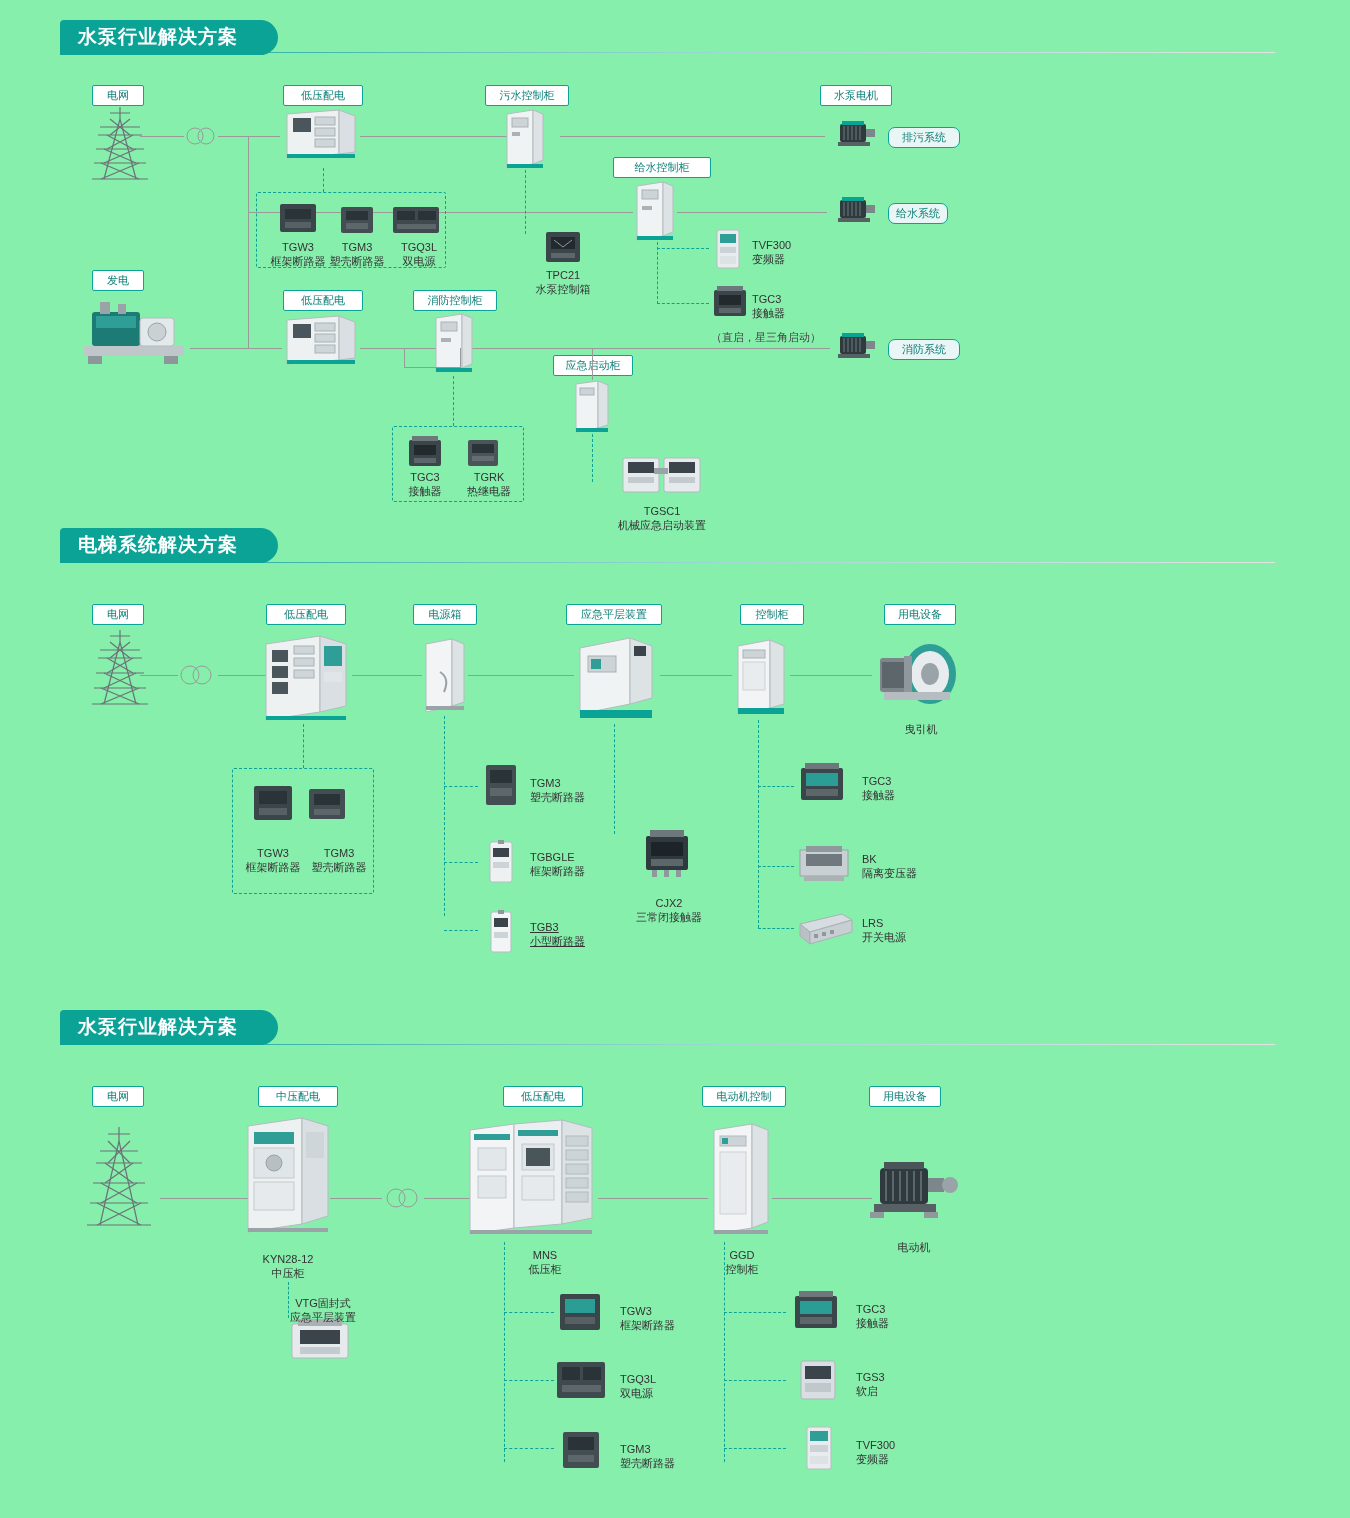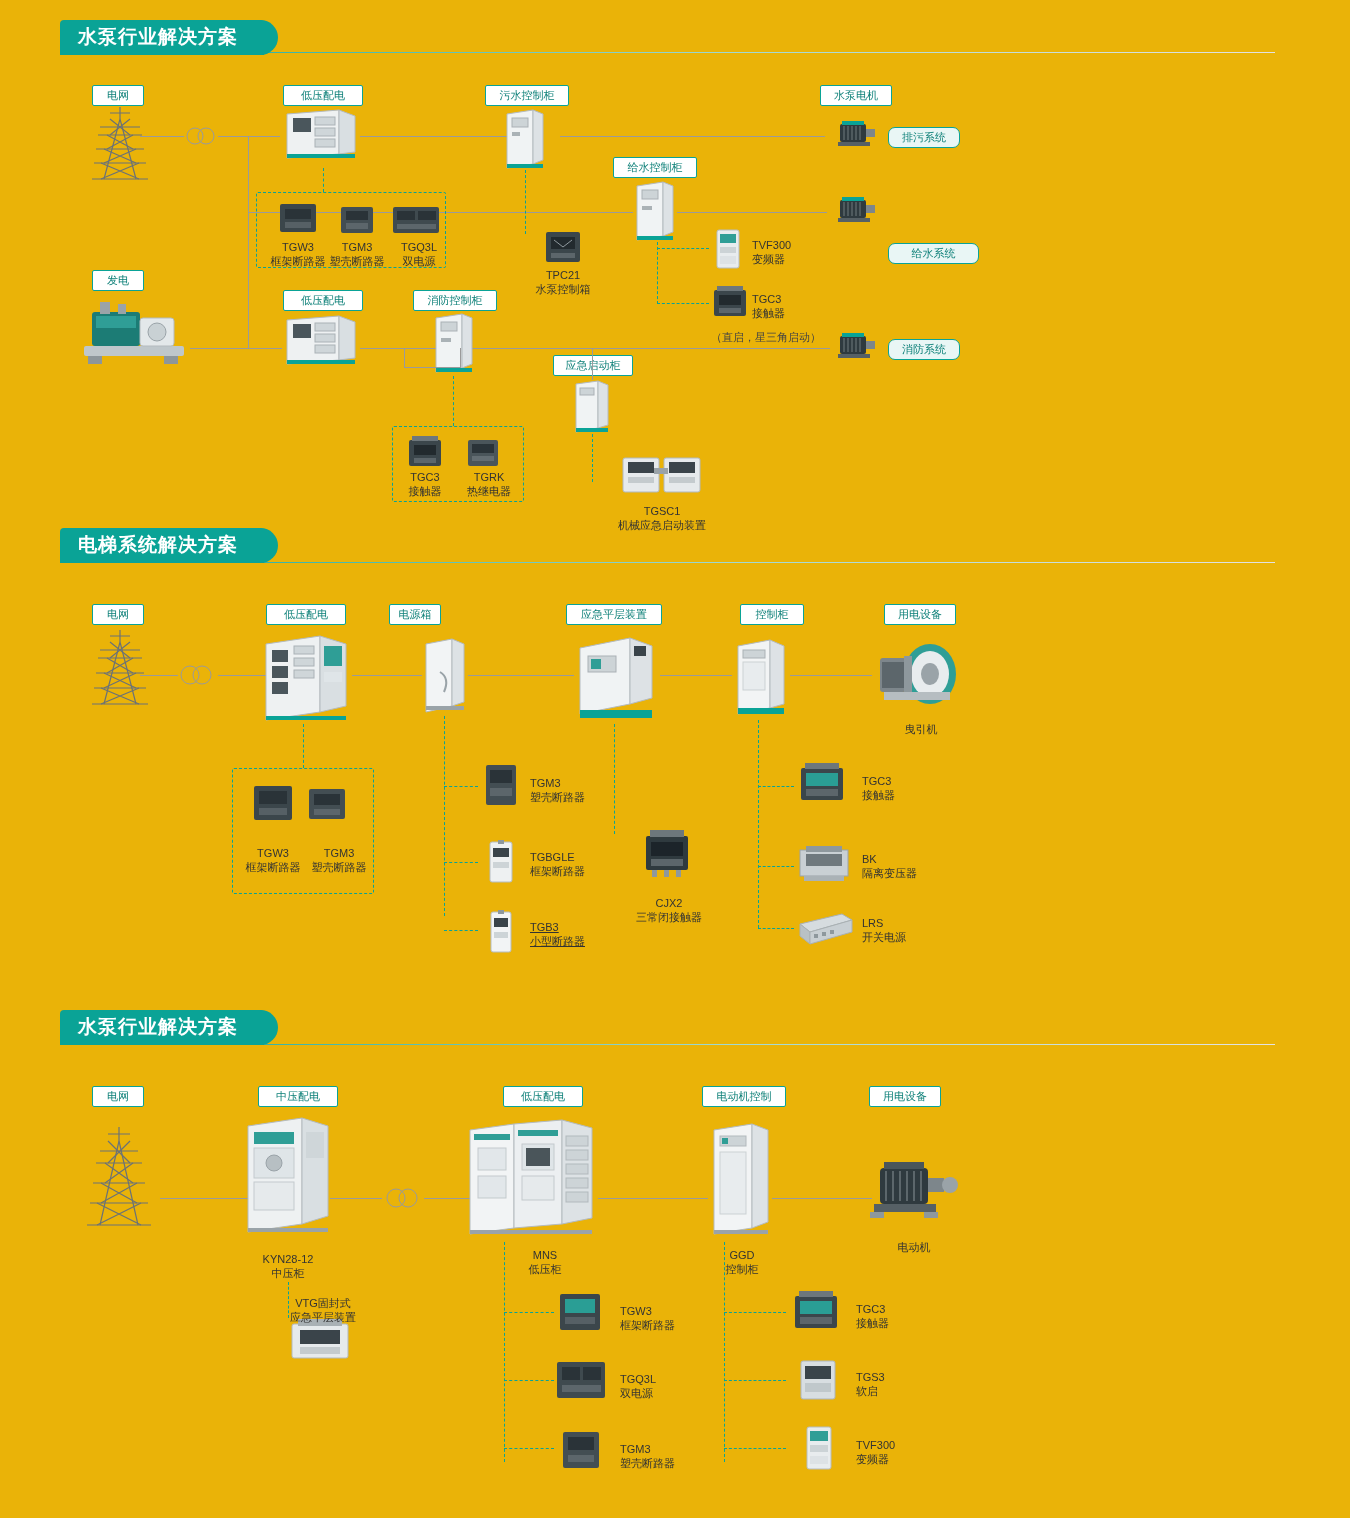--- a/index.html
+++ b/index.html
@@ -6,21 +6,21 @@
   html, body {
     margin: 0; padding: 0;
     background: #ffffff;
     font-family: "Liberation Sans", "DejaVu Sans", sans-serif;
   }
   #page {
     position: relative;
     width: 1350px;
     height: 1518px;
     overflow: hidden;
-    background: #eab308;
+    background: #86efac;
   }
   
   .sec-head {
     position: absolute;
     left: 60px;
     height: 34px;
     display: flex;
     align-items: center;
   }
   .sec-tab {
@@ -112,28 +112,28 @@
 
   <div class="sec-head" style="top:20px;">
     <div class="sec-tab">水泵行业解决方案</div>
   </div>
   <div class="sec-rule" style="top:52px;"></div>
 
   <div class="tag" style="left:92px;  top:85px; width:52px;">电网</div>
   <div class="tag" style="left:283px; top:85px; width:80px;">低压配电</div>
   <div class="tag" style="left:485px; top:85px; width:84px;">污水控制柜</div>
   <div class="tag" style="left:820px; top:85px; width:72px;">水泵电机</div>
-  <div class="tag" style="left:613px; top:157px; width:84px;">给水控制柜</div>
+  <div class="tag" style="left:613px; top:157px; width:98px;">给水控制柜</div>
   <div class="tag" style="left:92px;  top:270px; width:52px;">发电</div>
   <div class="tag" style="left:283px; top:290px; width:80px;">低压配电</div>
   <div class="tag" style="left:413px; top:290px; width:84px;">消防控制柜</div>
   <div class="tag" style="left:553px; top:355px; width:80px;">应急启动柜</div>
 
   <div class="tag filled" style="left:888px; top:127px; width:72px;">排污系统</div>
-  <div class="tag filled" style="left:888px; top:203px; width:91px;margin-top:40px;">给水系统</div>
+  <div class="tag filled" style="left:888px; top:203px; width:60px;">给水系统</div>
   <div class="tag filled" style="left:888px; top:339px; width:72px;">消防系统</div>
 
   <div class="tower" style="left:80px; top:105px;">
     <svg width="80" height="78" viewBox="0 0 80 78">
       <g stroke="#6b7276" stroke-width="1.2" fill="none">
         <path d="M40 2 L40 14 M30 8 L50 8"></path>
         <path d="M40 14 L24 74 M40 14 L56 74"></path>
         <path d="M18 30 L62 30 M16 44 L64 44 M14 58 L66 58 M12 74 L68 74"></path>
         <path d="M30 14 L50 30 M50 14 L30 30 M27 30 L53 44 M53 30 L27 44
                  M24 44 L56 58 M56 44 L24 58 M21 58 L59 74 M59 58 L21 74"></path>
@@ -392,21 +392,21 @@
     <span>TGSC1</span><br><span>机械应急启动装置</span>
   </div>
 
   <div class="sec-head" style="top:528px;">
     <div class="sec-tab">电梯系统解决方案</div>
   </div>
   <div class="sec-rule" style="top:562px;"></div>
 
   <div class="tag" style="left:92px;  top:604px; width:52px;">电网</div>
   <div class="tag" style="left:266px; top:604px; width:80px;">低压配电</div>
-  <div class="tag" style="left:389px; top:604px; width:52px;">电源箱</div>
+  <div class="tag" style="left:413px; top:604px; width:64px;">电源箱</div>
   <div class="tag" style="left:566px; top:604px; width:96px;">应急平层装置</div>
   <div class="tag" style="left:740px; top:604px; width:64px;">控制柜</div>
   <div class="tag" style="left:884px; top:604px; width:72px;">用电设备</div>
 
   <div class="tower" style="left:80px; top:628px;">
     <svg width="80" height="80" viewBox="0 0 80 80">
       <g stroke="#6b7276" stroke-width="1.2" fill="none">
         <path d="M40 2 L40 14 M30 8 L50 8"></path>
         <path d="M40 14 L24 76 M40 14 L56 76"></path>
         <path d="M18 30 L62 30 M16 45 L64 45 M14 60 L66 60 M12 76 L68 76"></path>

